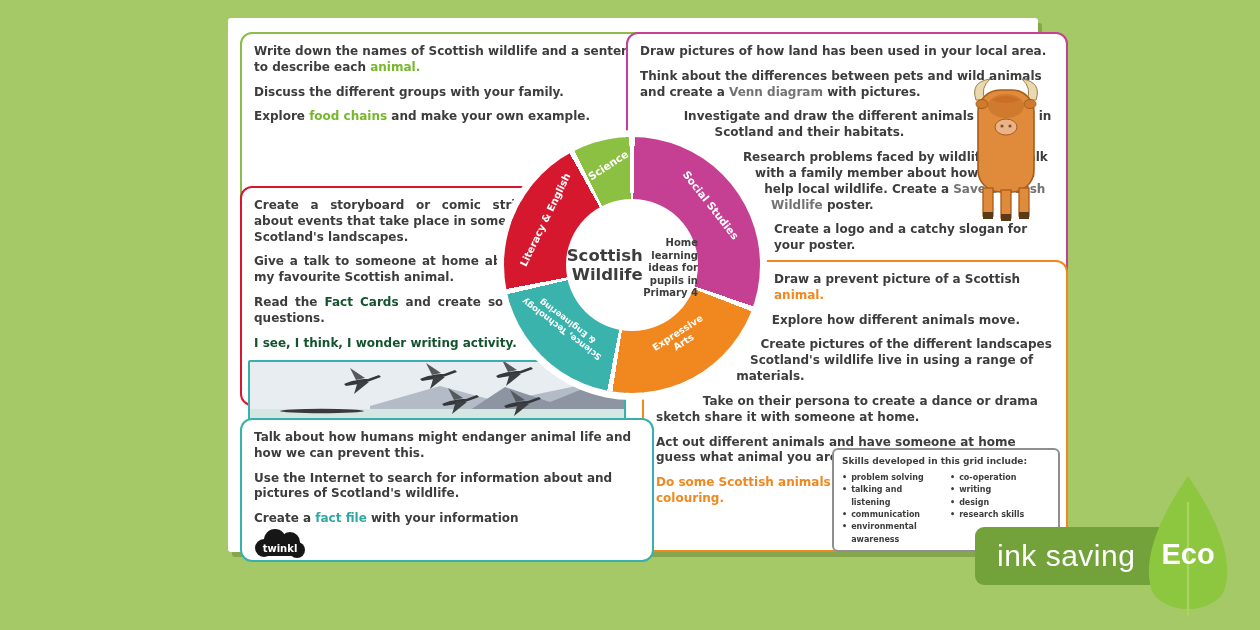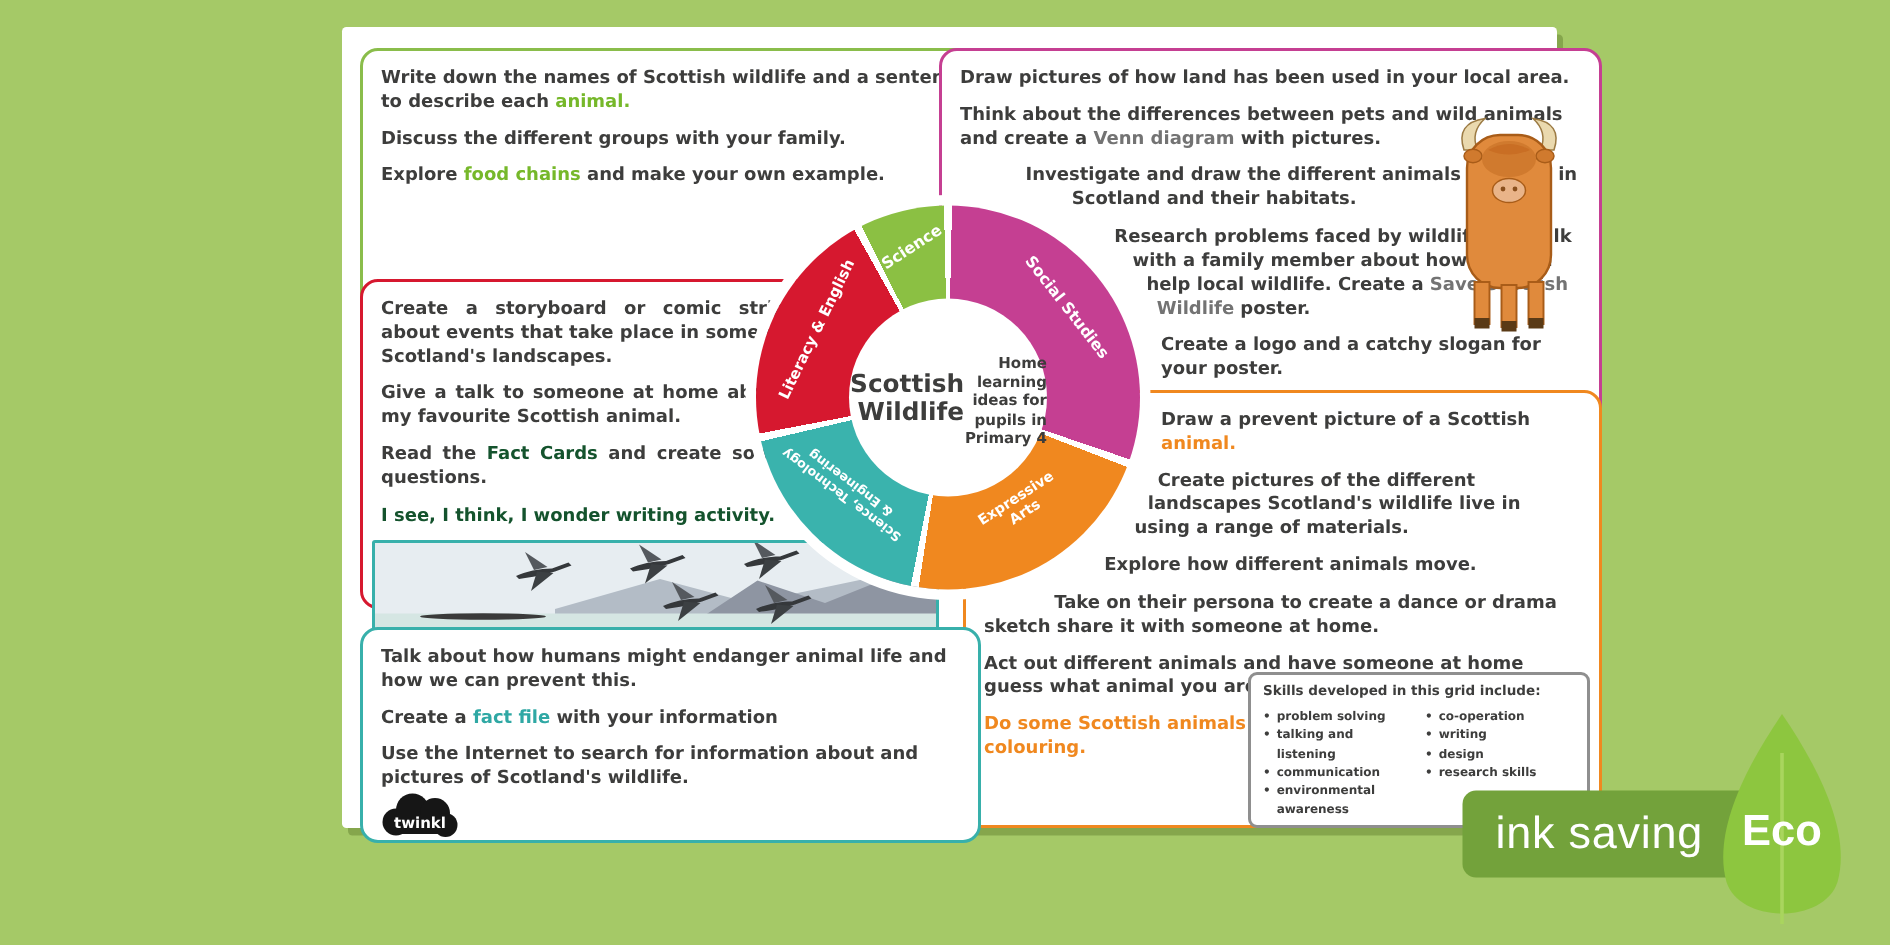--- a/index.html
+++ b/index.html
@@ -86,22 +86,22 @@
       <p><span>Draw pictures of how land has been used in your local area.</span></p>
       <p><span>Think about the differences between pets and wild animals and create a </span><span class="c-pink">Venn diagram</span><span> with pictures.</span></p>
       <p><span>Investigate and draw the different animals that live in Scotland and their habitats.</span></p>
       <p><span>Research problems faced by wildlife and talk with a family member about how you can help local wildlife. Create a </span><span class="c-pink">Save Scottish Wildlife</span><span> poster.</span></p>
       <p><span>Create a logo and a catchy slogan for your poster.</span></p>
     </div>
 
     <div class="box b-orange">
       <div class="spacer sp-orange"></div>
       <p><span>Draw a prevent picture of a Scottish </span><span class="c-orange">animal.</span></p>
+      <p><span>Explore how different animals move.</span></p>
       <p><span>Create pictures of the different landscapes Scotland's wildlife live in using a range of materials.</span></p>
-      <p><span>Explore how different animals move.</span></p>
       <p><span>Take on their persona to create a dance or drama sketch share it with someone at home.</span></p>
       <p><span>Act out different animals and have someone at home guess what animal you are.</span></p>
       <p style="width:200px;"><span class="c-orange">Do some Scottish animals colouring.</span></p>
     </div>
 
     <div id="geese">
       <svg width="374" height="58" viewBox="0 0 374 58">
         <defs>
           <g id="goose">
             <path d="M2 16 C8 13 18 11 26 11 L37 7 L39 9 L28 13 C22 15 12 17 4 18 Z" fill="#35383b"></path>
@@ -117,22 +117,22 @@
         <use href="#goose" x="92" y="6"></use>
         <use href="#goose" x="168" y="1"></use>
         <use href="#goose" x="244" y="-2"></use>
         <use href="#goose" x="190" y="26"></use>
         <use href="#goose" x="252" y="28"></use>
       </svg>
     </div>
 
     <div class="box b-teal">
       <p><span>Talk about how humans might endanger animal life and how we can prevent this.</span></p>
+      <p><span>Use the Internet to search for information about and pictures of Scotland's wildlife.</span></p>
       <p><span>Create a </span><span class="c-teal">fact file</span><span> with your information</span></p>
-      <p><span>Use the Internet to search for information about and pictures of Scotland's wildlife.</span></p>
     </div>
 
     <div class="box b-skills">
       <div class="sk-title">Skills developed in this grid include:</div>
       <div class="sk-cols">
         <div class="sk-col">
             <div class="skill-item">
               <span class="dot">•</span>
               <span>problem solving</span>
             </div>

